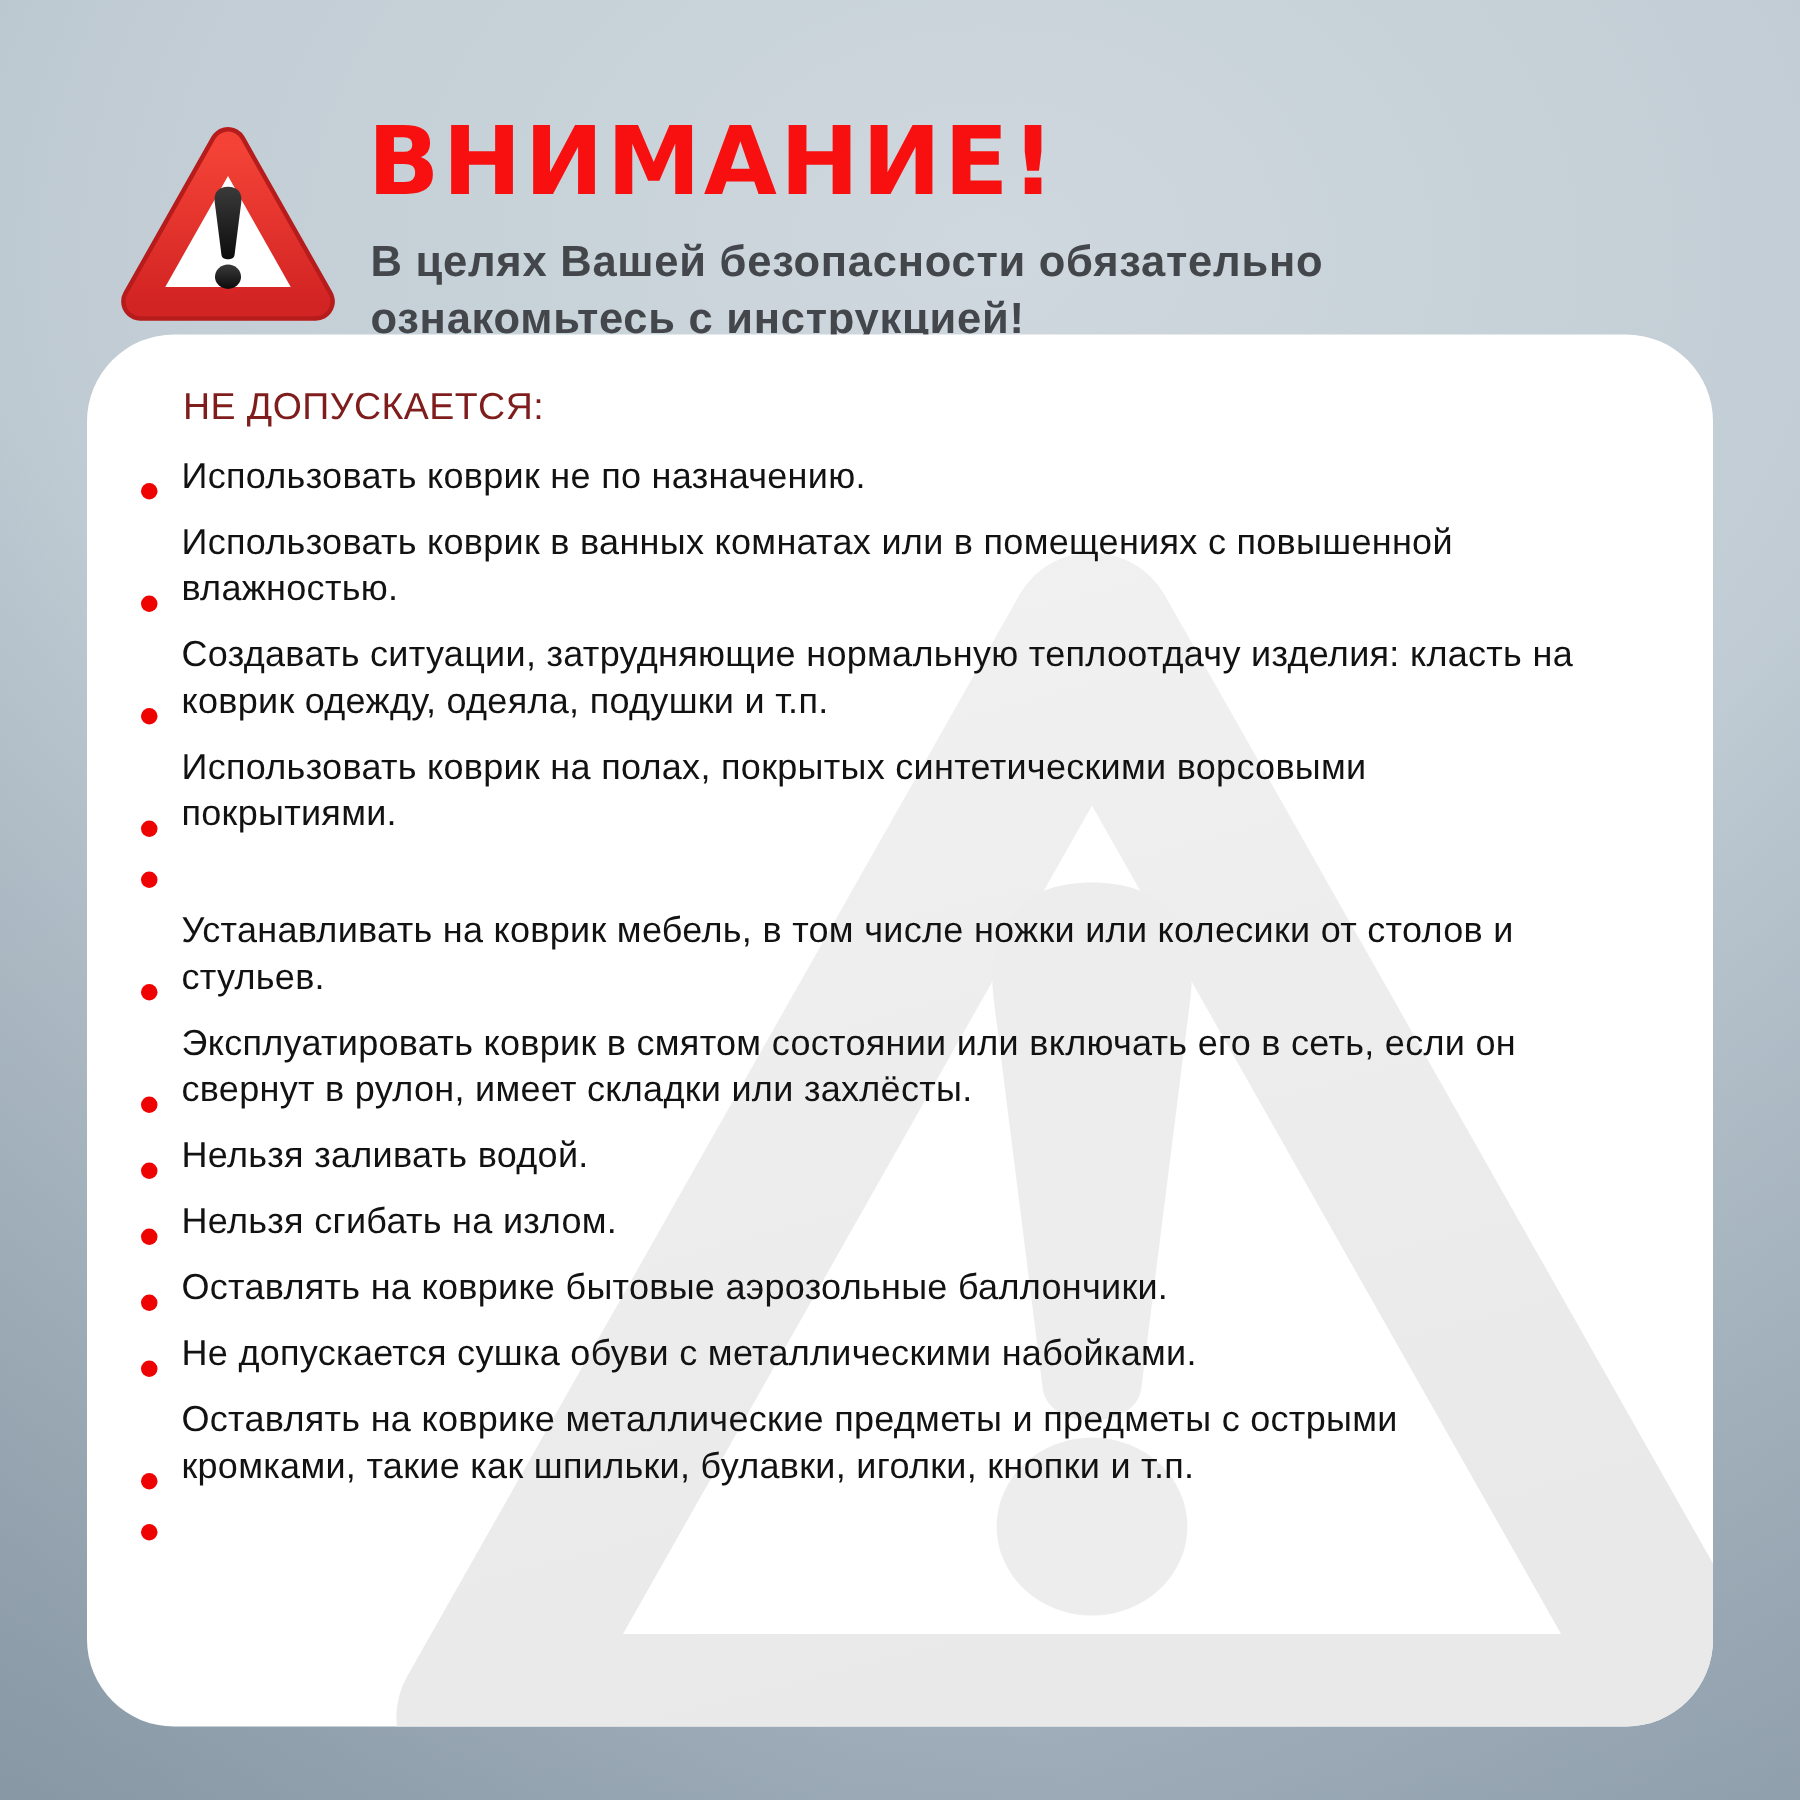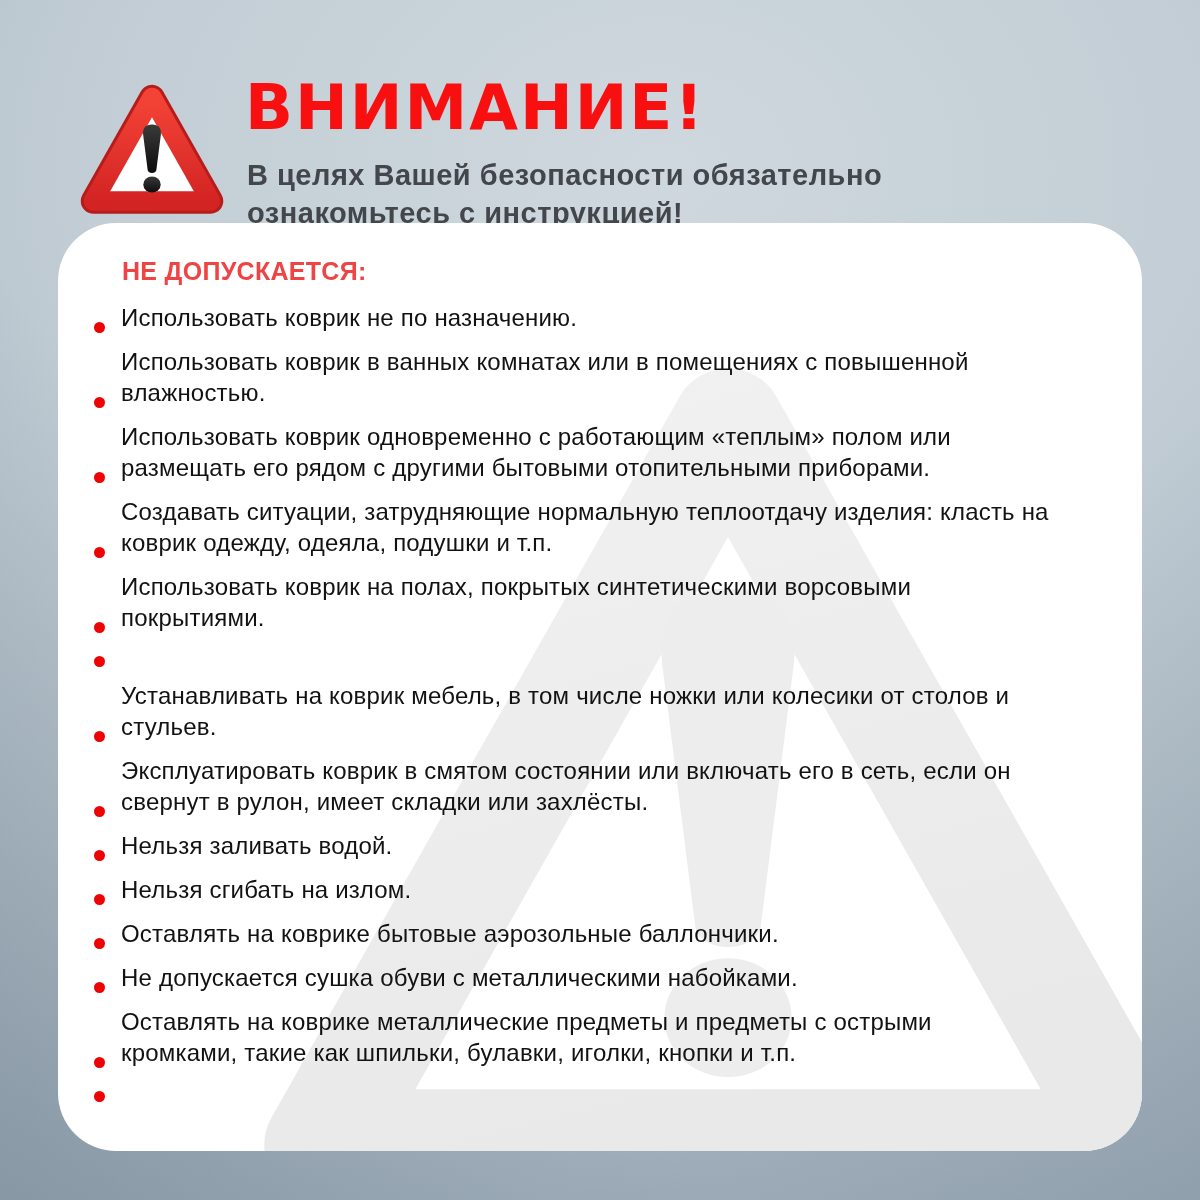--- a/index.html
+++ b/index.html
@@ -60,23 +60,23 @@
     pointer-events: none;
   }
   .card-content {
     position: relative;
     z-index: 2;
     padding: 34px 58px 0 64px;
   }
   .card-heading {
     margin: 0 0 16px 0;
     font-size: 25px;
-    font-weight: 700;
+    font-weight: 400;
     letter-spacing: 0.3px;
-    color: #ef4444;
+    color: #7f1d1d;
   }
   .no-list { list-style: none; margin: 0; padding: 0; }
   .no-list li {
     display: flex;
     align-items: flex-end;
     margin-bottom: 13px;
   }
   .bullet {
     flex: 0 0 auto;
     width: 11px; height: 11px;
@@ -139,25 +139,20 @@
             <span class="bullet"></span>
             <span class="item-text">Использовать коврик не по назначению.</span>
           </li>
         <li>
             <span class="bullet"></span>
             <span class="item-text">Использовать коврик в ванных комнатах или в помещениях с повышенной
 влажностью.</span>
           </li>
         <li>
             <span class="bullet"></span>
-            <span class="item-text">Использовать коврик одновременно с работающим «теплым» полом или
-размещать его рядом с другими бытовыми отопительными приборами.</span>
-          </li>
-        <li>
-            <span class="bullet"></span>
             <span class="item-text">Создавать ситуации, затрудняющие нормальную теплоотдачу изделия: класть на
 коврик одежду, одеяла, подушки и т.п.</span>
           </li>
         <li>
             <span class="bullet"></span>
             <span class="item-text">Использовать коврик на полах, покрытых синтетическими ворсовыми
 покрытиями.</span>
           </li>
         <li>
             <span class="bullet"></span>

